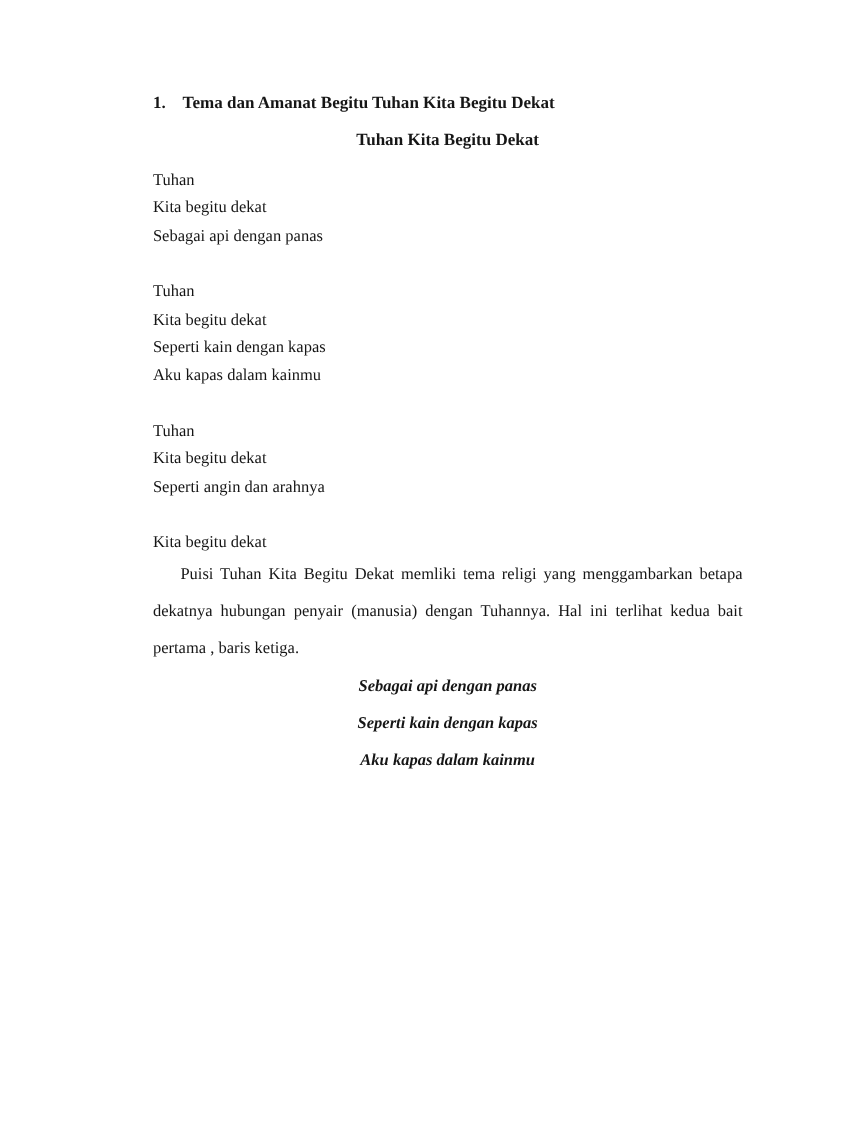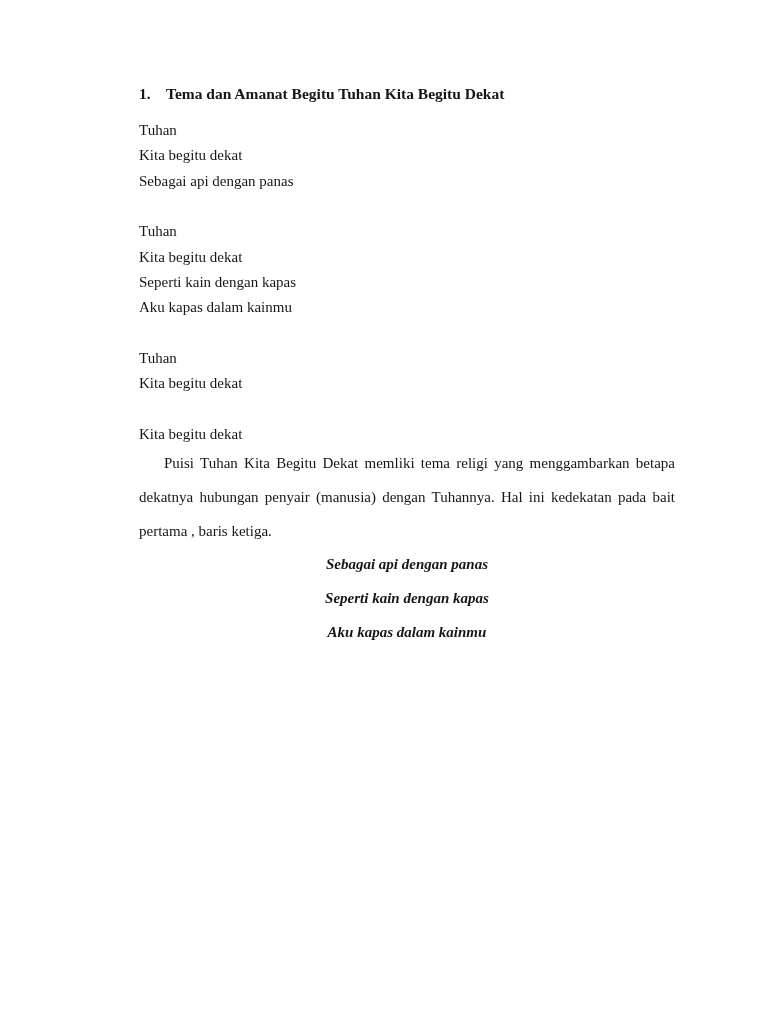--- a/index.html
+++ b/index.html
@@ -68,45 +68,47 @@
 <body>
 
 <div class="page">
   <div class="content">
 
     <div class="heading-row">
       <span class="h-num">1.</span>
       <span class="h-text">Tema dan Amanat Begitu Tuhan Kita Begitu Dekat</span>
     </div>
 
+    <div class="poem-title">Tuhan Kita Begitu Dekat</div>
 
     <div class="stanza">
       <div class="pline">Tuhan</div>
       <div class="pline">Kita begitu dekat</div>
       <div class="pline">Sebagai api dengan panas</div>
     </div>
 
     <div class="stanza">
       <div class="pline">Tuhan</div>
       <div class="pline">Kita begitu dekat</div>
       <div class="pline">Seperti kain dengan kapas</div>
       <div class="pline">Aku kapas dalam kainmu</div>
     </div>
 
     <div class="stanza">
       <div class="pline">Tuhan</div>
       <div class="pline">Kita begitu dekat</div>
+      <div class="pline">Seperti angin dan arahnya</div>
     </div>
 
     <div class="stanza">
       <div class="pline">Kita begitu dekat</div>
     </div>
 
 
-    <p class="para justify indent">Puisi Tuhan Kita Begitu Dekat memliki tema religi yang menggambarkan betapa dekatnya hubungan penyair (manusia) dengan Tuhannya. Hal ini kedekatan pada bait pertama , baris ketiga.</p>
+    <p class="para justify indent">Puisi Tuhan Kita Begitu Dekat memliki tema religi yang menggambarkan betapa dekatnya hubungan penyair (manusia) dengan Tuhannya. Hal ini terlihat kedua bait pertama , baris ketiga.</p>
 
     <div class="quote">Sebagai api dengan panas</div>
 
 
 
     <div class="quote">Seperti kain dengan kapas</div>
 
     <div class="quote">Aku kapas dalam kainmu</div>
 
   </div>

